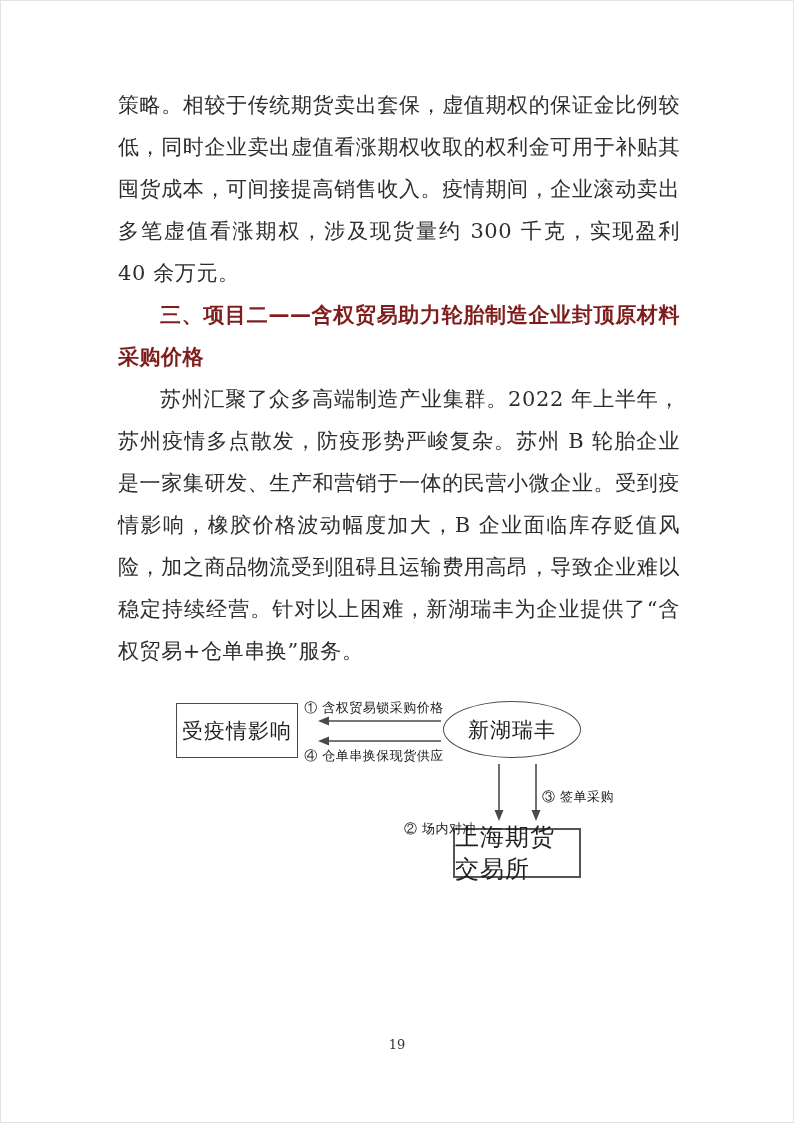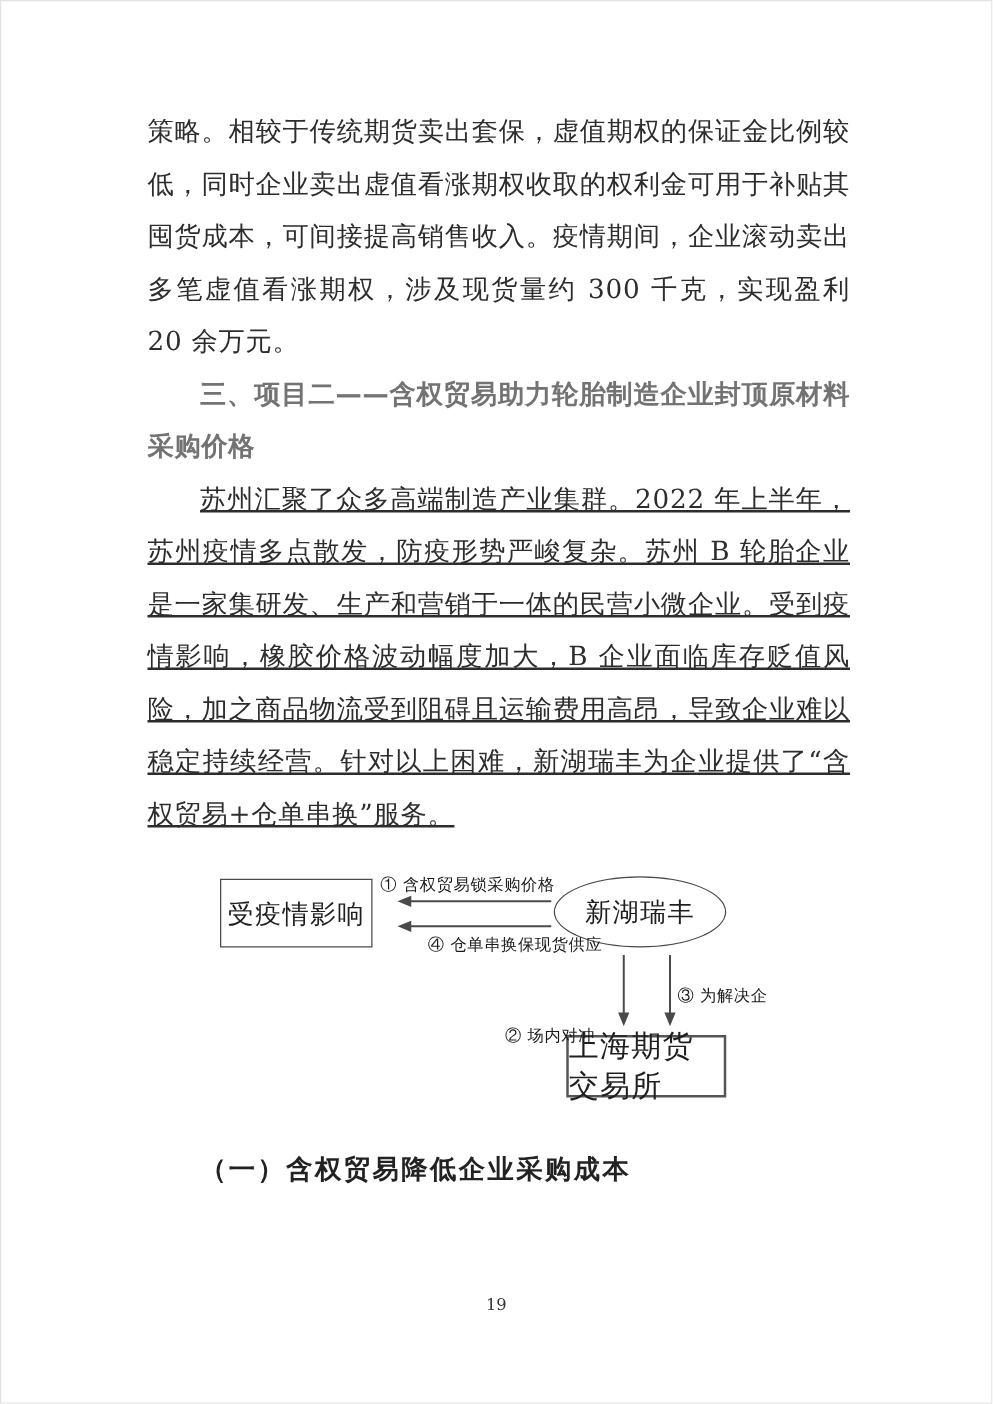--- a/index.html
+++ b/index.html
@@ -21,31 +21,31 @@
     width: 562px;
   }
   .para {
     font-size: 21px;
     line-height: 42px;
     letter-spacing: 0.6px;
     text-align: justify;
     text-justify: inter-character;
     margin: 0;
   }
-  .indent { text-indent: 2em; text-decoration: underline; }
+  .indent { text-indent: 2em; }
   .heading-main {
     font-family: "DejaVu Sans", "Liberation Sans", sans-serif;
     font-size: 21px;
     font-weight: bold;
     line-height: 42px;
     letter-spacing: 0.5px;
     text-align: justify;
     text-indent: 2em;
     margin: 0;
-    color: #737373;
+    color: #7f1d1d;
   }
   .heading-sub {
     font-size: 21px;
     font-weight: bold;
     line-height: 42px;
     letter-spacing: 2px;
     text-indent: 2em;
     margin: 0;
     color: #222222;
   }
@@ -89,21 +89,21 @@
     font-size: 13px;
     color: #333333;
   }
 </style>
 </head>
 <body>
 
 <div class="page">
   <div class="content">
 
-    <p class="para">策略。相较于传统期货卖出套保，虚值期权的保证金比例较低，同时企业卖出虚值看涨期权收取的权利金可用于补贴其囤货成本，可间接提高销售收入。疫情期间，企业滚动卖出多笔虚值看涨期权，涉及现货量约 300 千克，实现盈利 20 余万元。</p>
+    <p class="para">策略。相较于传统期货卖出套保，虚值期权的保证金比例较低，同时企业卖出虚值看涨期权收取的权利金可用于补贴其囤货成本，可间接提高销售收入。疫情期间，企业滚动卖出多笔虚值看涨期权，涉及现货量约 300 千克，实现盈利 40 余万元。</p>
 
     <h2 class="heading-main">三、项目二——含权贸易助力轮胎制造企业封顶原材料采购价格</h2>
 
     <p class="para indent">苏州汇聚了众多高端制造产业集群。2022 年上半年，苏州疫情多点散发，防疫形势严峻复杂。苏州 B 轮胎企业是一家集研发、生产和营销于一体的民营小微企业。受到疫情影响，橡胶价格波动幅度加大，B 企业面临库存贬值风险，加之商品物流受到阻碍且运输费用高昂，导致企业难以稳定持续经营。针对以上困难，新湖瑞丰为企业提供了“含权贸易+仓单串换”服务。</p>
 
     <div class="diagram">
       <svg width="562" height="212" viewBox="0 0 562 212">
         <g stroke="#4a4a4a" stroke-width="1.6" fill="#4a4a4a">
           <line x1="323" y1="33" x2="207" y2="33"></line>
           <polygon points="200,33 211,28.5 211,37.5" stroke="none"></polygon>
@@ -117,26 +117,25 @@
       </svg>
 
       <div class="node node-rect" style="left:58px; top:15px; width:122px; height:55px;">受疫情影响</div>
 
       <div class="node node-ellipse" style="left:325px; top:13px; width:138px; height:57px;font-family:Liberation Mono, monospace;">新湖瑞丰</div>
 
       <div class="node node-rect-bold" style="left:335px; top:140px; width:128px; height:50px; font-size:24px;">上海期货交易所</div>
 
       <div class="edge-label" style="left:256px; top:11px;">① 含权贸易锁采购价格</div>
 
-      <div class="edge-label" style="left:256px; top:59px;margin-left:38px;">④ 仓单串换保现货供应</div>
+      <div class="edge-label" style="left:256px; top:59px;">④ 仓单串换保现货供应</div>
 
       <div class="edge-label" style="left:322px; top:100px;margin-top:32px;">② 场内对冲</div>
 
-      <div class="edge-label" style="left:460px; top:100px;">③ 为解决企</div>
+      <div class="edge-label" style="left:460px; top:100px;">③ 签单采购</div>
     </div>
 
-    <h3 class="heading-sub" style="margin-top:14px;">（一）含权贸易降低企业采购成本</h3>
 
 
   </div>
 
   <div class="page-number">19</div>
 </div>
 
 </body></html>

